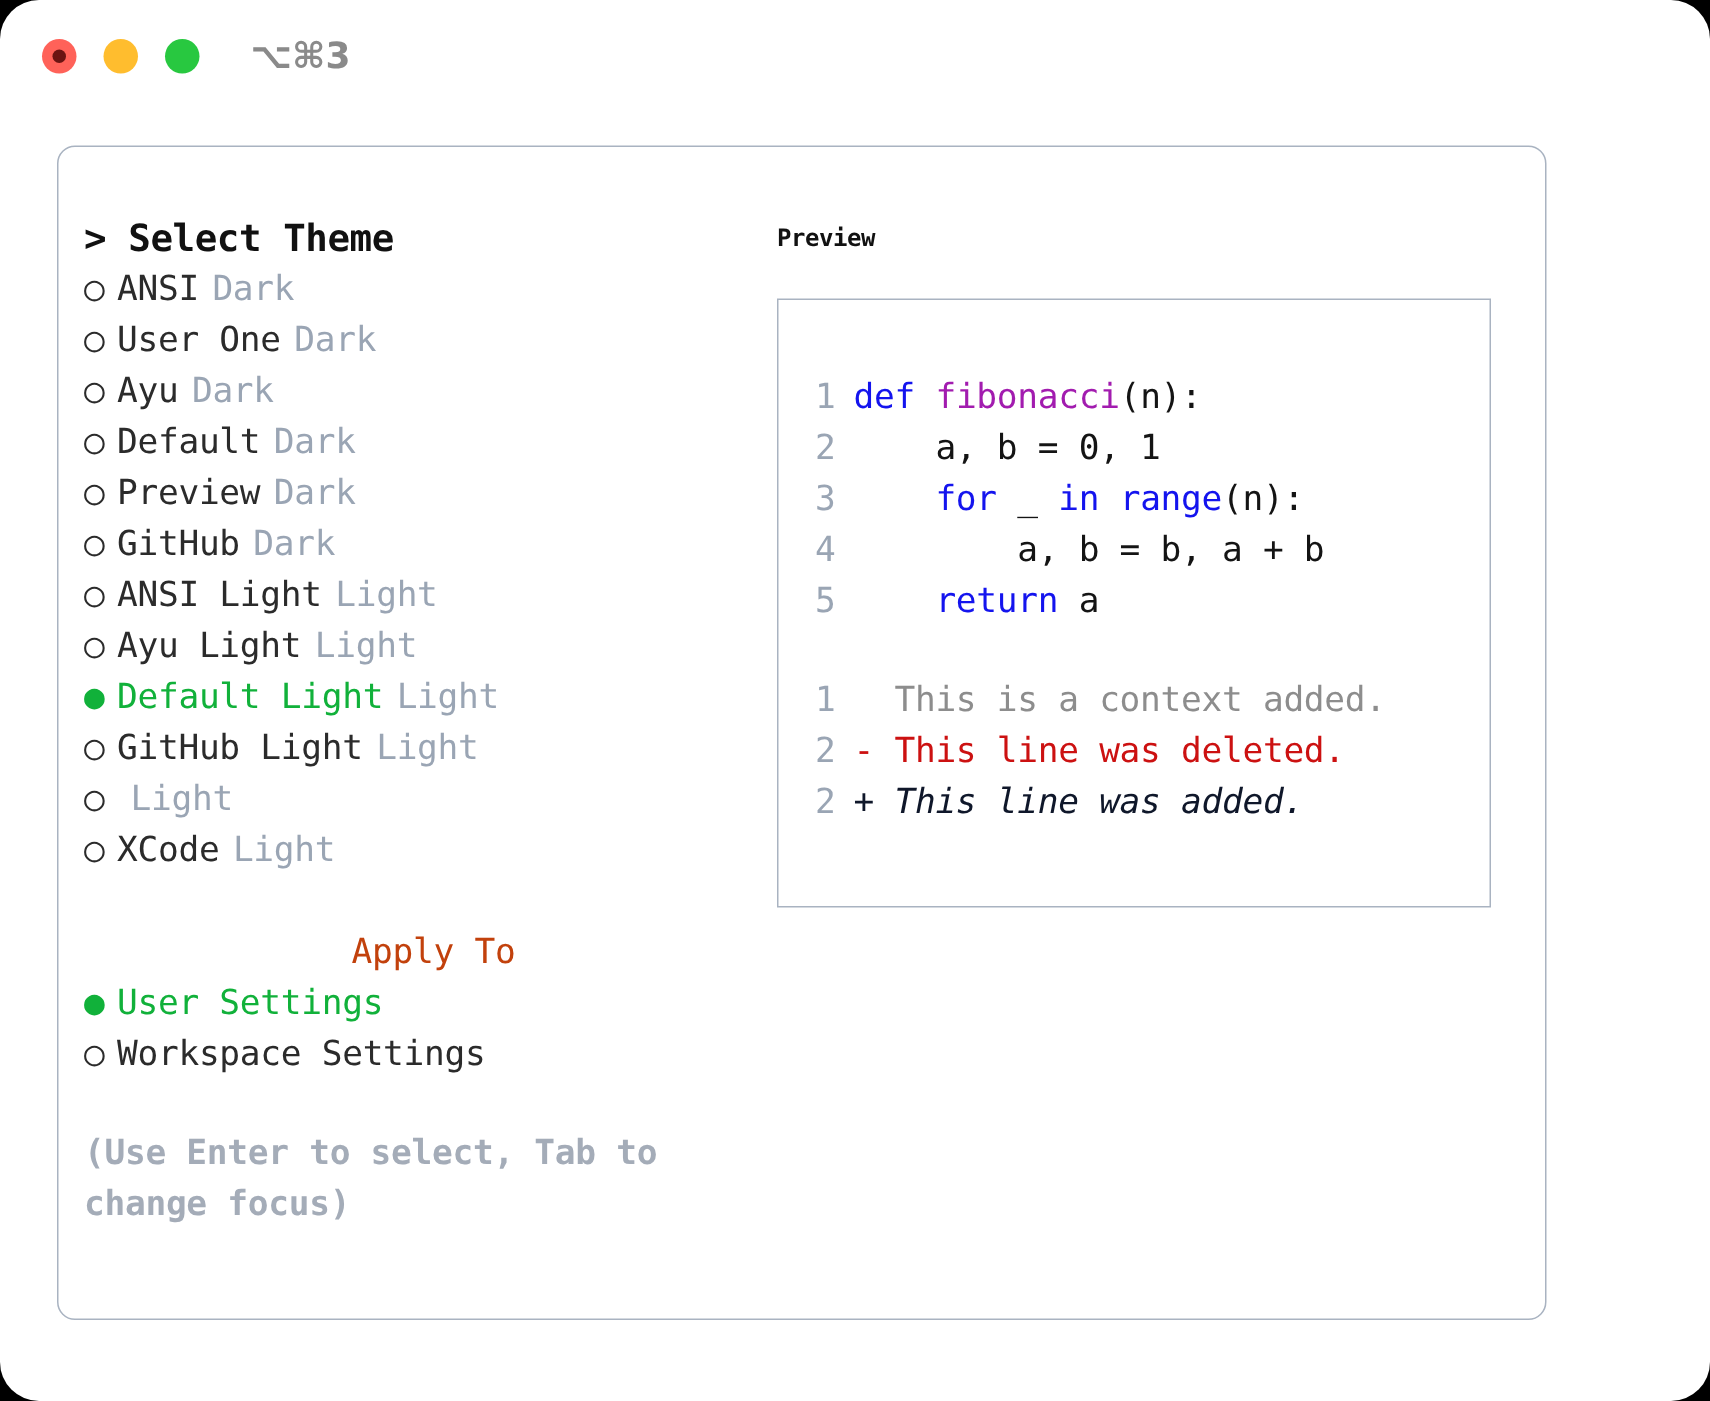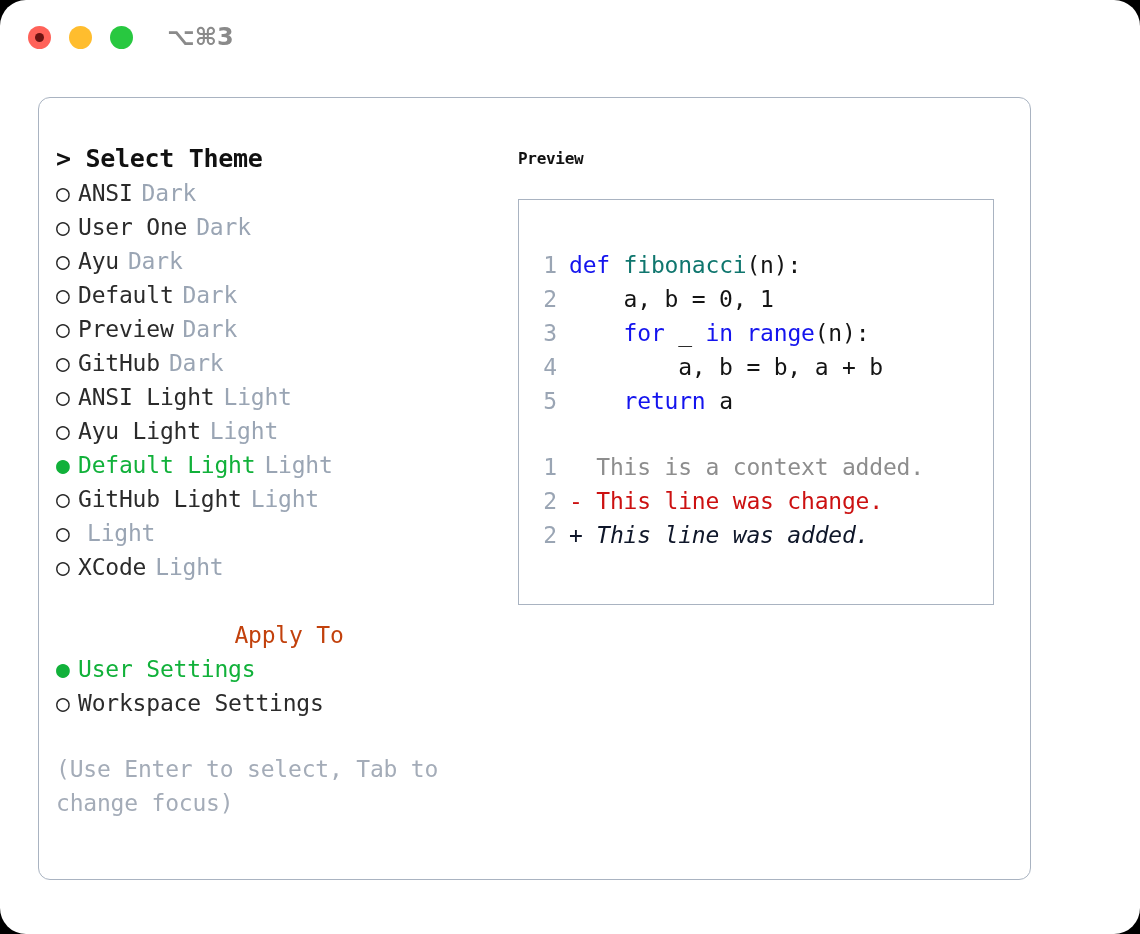--- a/index.html
+++ b/index.html
@@ -139,20 +139,21 @@
   .spacer-lg { height: 34px; }
   .spacer-md { height: 32px; }
 
   .hint {
     font-size: 23px;
     line-height: 34px;
     color: #a4acb8;
     white-space: pre-wrap;
     letter-spacing: -0.2px;
     width: 400px;
+    font-weight: bold;
   }
 
   
   .preview-title {
     font-size: 16px;
     font-weight: bold;
     color: #111111;
     line-height: 34px;
     white-space: pre;
     letter-spacing: -0.3px;
@@ -179,21 +180,21 @@
   .lno {
     display: inline-block;
     width: 24px;
     flex: 0 0 24px;
     text-align: right;
     color: #9aa5b4;
     margin-right: 12px;
   }
   .ctext { color: #141414; white-space: pre; }
   .kw   { color: #1414ee; }
-  .fn   { color: #0f766e; }
+  .fn   { color: #a21caf; }
   .diff {
     position: absolute;
     left: 14px;
     top: 250px;
     font-size: 23px;
     line-height: 34px;
     white-space: pre;
     letter-spacing: -0.2px;
   }
   .d-ctx { color: #8d8d8d; }
@@ -246,18 +247,18 @@
       <div class="spacer-md"></div>
 
       <div class="hint">(Use Enter to select, Tab to
 change focus)</div>
     </div>
 
     <div class="col-right">
       <div class="preview-title">Preview</div>
       <div class="preview-box">
         <div class="code"><div class="cline"><span class="lno">1</span><span class="ctext"><span class="kw">def</span><span> </span><span class="fn">fibonacci</span><span>(n):</span></span></div><div class="cline"><span class="lno">2</span><span class="ctext"><span>    a, b = 0, 1</span></span></div><div class="cline"><span class="lno">3</span><span class="ctext"><span>    </span><span class="kw">for</span><span> _ </span><span class="kw">in</span><span> </span><span class="kw">range</span><span>(n):</span></span></div><div class="cline"><span class="lno">4</span><span class="ctext"><span>        a, b = b, a + b</span></span></div><div class="cline"><span class="lno">5</span><span class="ctext"><span>    </span><span class="kw">return</span><span> a</span></span></div></div>
-        <div class="diff"><div class="cline"><span class="lno">1</span><span class="d-ctx">  This is a context added.</span></div><div class="cline"><span class="lno">2</span><span class="d-del">- This line was change.</span></div><div class="cline"><span class="lno">2</span><span class="d-add">+ This line was added.</span></div></div>
+        <div class="diff"><div class="cline"><span class="lno">1</span><span class="d-ctx">  This is a context added.</span></div><div class="cline"><span class="lno">2</span><span class="d-del">- This line was deleted.</span></div><div class="cline"><span class="lno">2</span><span class="d-add">+ This line was added.</span></div></div>
       </div>
     </div>
 
   </div>
 </div>
 
 </body></html>

